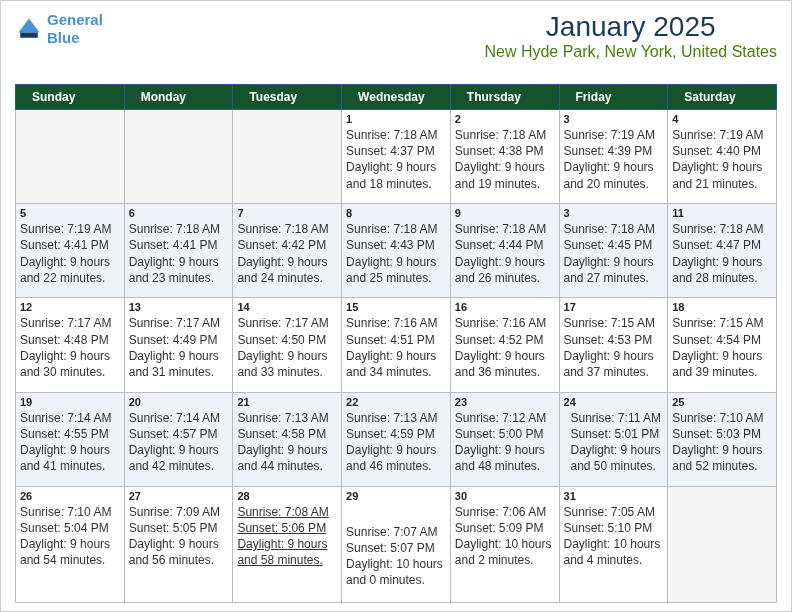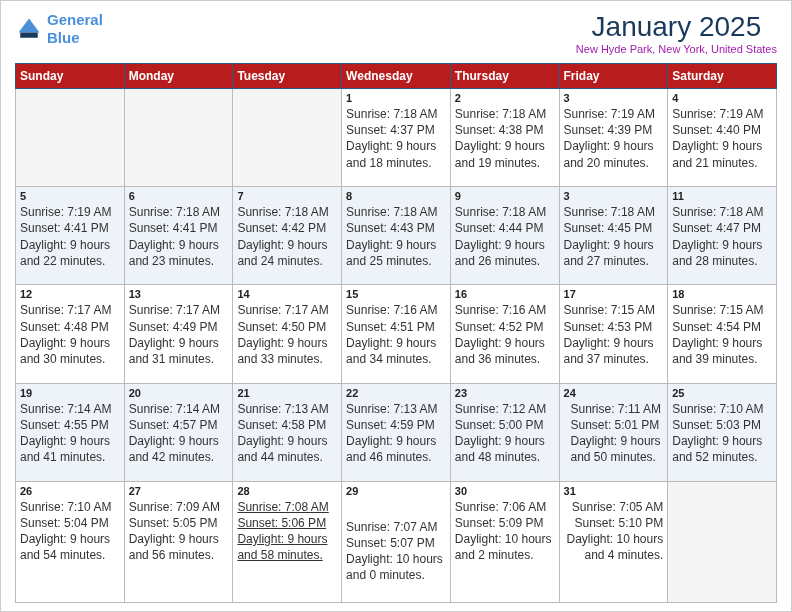--- a/index.html
+++ b/index.html
@@ -16,21 +16,21 @@
       background: #fff;
       border: 1px solid #ccc;
       display: flex;
       flex-direction: column;
       padding: 10px 14px 8px 14px;
     }
     .header {
       display: flex;
       justify-content: space-between;
       align-items: flex-start;
-      margin-bottom: 8px;
+      margin-bottom: 23px;
     }
     .logo {
       display: flex;
       align-items: center;
       gap: 4px;
     }
     .logo-text {
       font-size: 15px;
       font-weight: bold;
       color: #1a3a5c;
@@ -45,36 +45,36 @@
     }
     .title-area {
       text-align: center;
     }
     .month-title {
       font-size: 28px;
       color: #1a3a5c;
       font-weight: normal;
     }
     .location {
-      font-size: 11px;
-      color: #a21caf;
+      font-size: 16px;
+      color: #4d7c0f;
     }
     .calendar {
       flex: 1;
       border: 1px solid #bbb;
       border-collapse: collapse;
       width: 100%;
       table-layout: fixed;
     }
     .calendar th {
-      background: #b91c1c;
+      background: #14532d;
       color: #fff;
       font-size: 12px;
       font-weight: bold;
-      padding: 5px 4px;
+      padding: 5px 16px;
       text-align: left;
       border: 1px solid #2a5a8a;
     }
     .calendar td {
       border: 1px solid #bbb;
       vertical-align: top;
       padding: 3px 4px;
       font-size: 10px;
       color: #222;
       height: 82px;
@@ -352,21 +352,21 @@
           </td>
           <td>
             <span class="day-num">30</span>
             <div class="day-info" style="white-space: pre-line;">Sunrise: 7:06 AM
 Sunset: 5:09 PM
 Daylight: 10 hours
 and 2 minutes.</div>
           </td>
           <td>
             <span class="day-num">31</span>
-            <div class="day-info" style="white-space: pre-line; text-align: right;">Sunrise: 7:05 AM
+            <div class="day-info" style="white-space: pre-line;">Sunrise: 7:05 AM
 Sunset: 5:10 PM
 Daylight: 10 hours
 and 4 minutes.</div>
           </td>
           <td class="empty"></td>
         </tr>
       </tbody>
   </table>
 </div>
 

